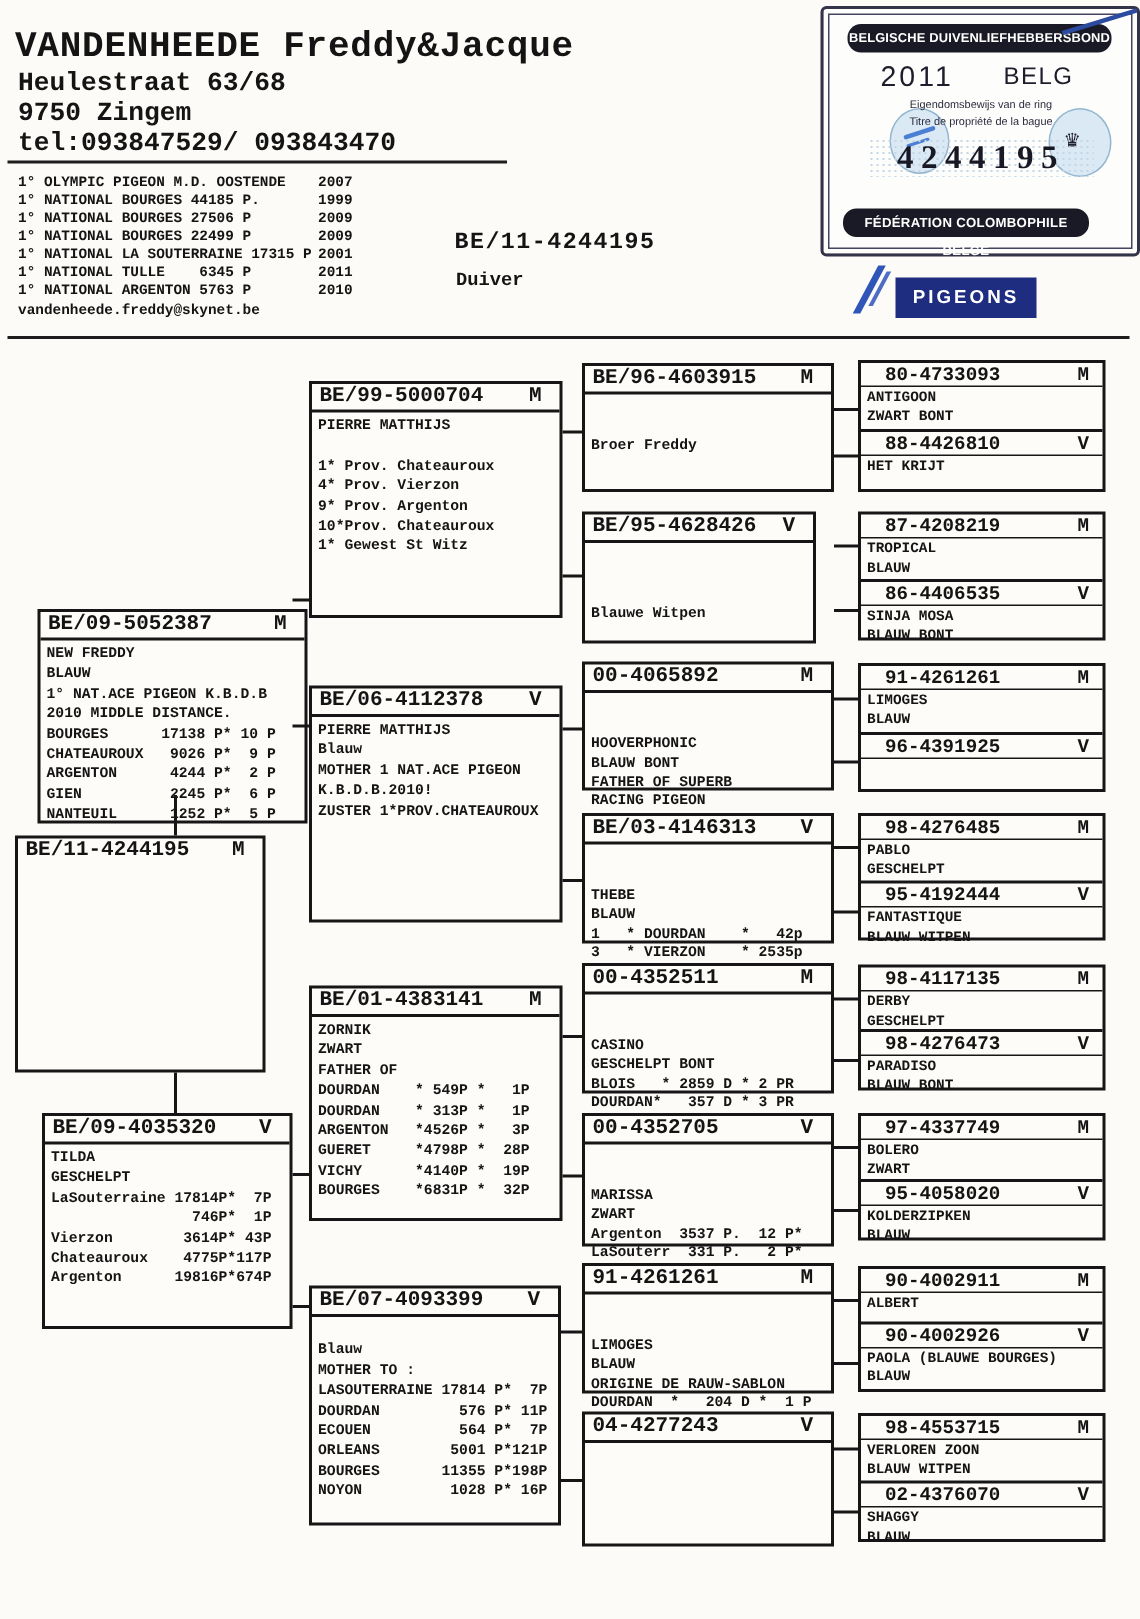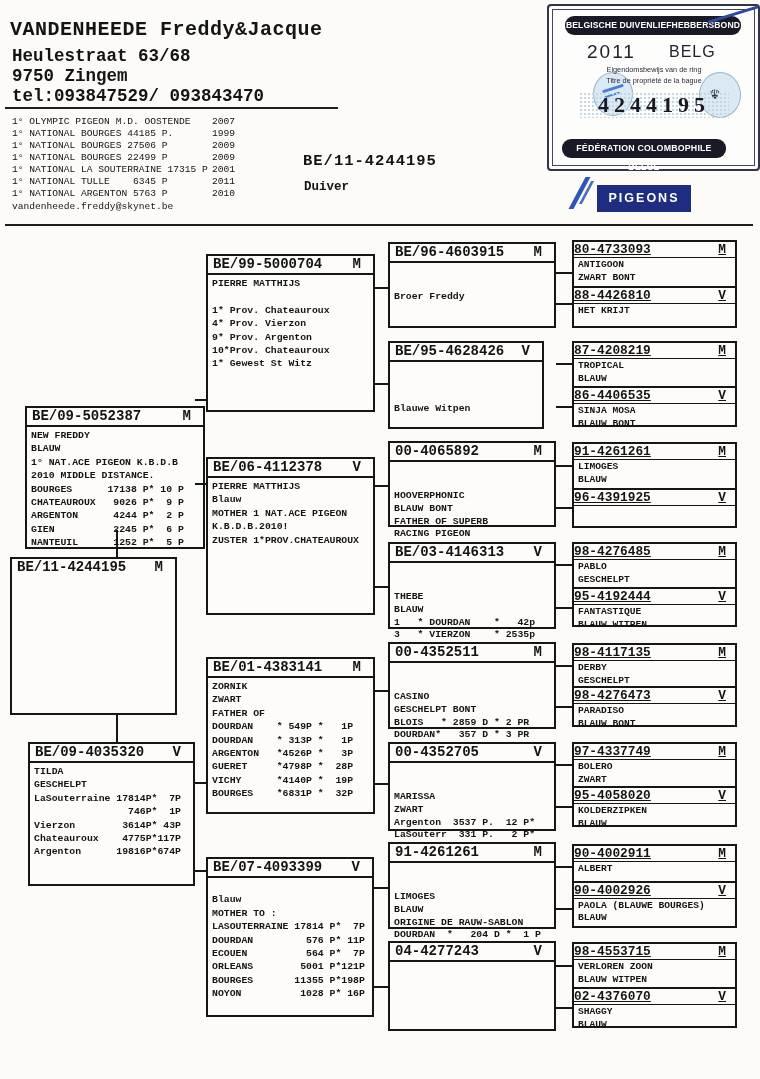--- a/index.html
+++ b/index.html
@@ -3,24 +3,24 @@
 <meta charset="utf-8">
 <style>
   html,body{margin:0;padding:0;}
   body{
     width:760px;height:1079px;position:relative;overflow:hidden;
     background:#fcfbf7;color:#141414;
     font-family:"Liberation Mono","DejaVu Sans Mono",monospace;
   }
   .abs{position:absolute;}
   
-  .owner-name{left:10px;top:18px;font-size:20px;font-weight:700;letter-spacing:.5px;white-space:pre;}
+  .owner-name{left:10px;top:18px;font-size:24px;font-weight:700;letter-spacing:.5px;white-space:pre;}
   .owner-line{left:12px;font-size:17.5px;font-weight:700;white-space:pre;}
   .rule{background:#1d1d1d;height:2px;}
-  .ach-row{left:12px;width:250px;font-size:9.6px;font-weight:400;white-space:pre;display:flex;}
+  .ach-row{left:12px;width:250px;font-size:9.6px;font-weight:700;white-space:pre;display:flex;}
   .ach-t{flex:0 0 200px;}
   .ach-y{flex:0 0 40px;}
   .center-ring{left:303px;top:152px;font-size:15.5px;font-weight:700;letter-spacing:1px;}
   .center-sex{left:304px;top:180px;font-size:12.5px;font-weight:700;}
   
   .stamp{left:547px;top:4px;width:209px;height:163px;border:2px solid #33334a;border-radius:4px;
     background:#fdfdfb;box-shadow:inset 0 0 0 3px #fdfdfb, inset 0 0 0 4px #44445e;}
   .stamp .banner{position:absolute;background:#1a1a26;color:#fff;border-radius:9px;
     font-family:"Liberation Sans",sans-serif;font-weight:700;text-align:center;}
   .banner.top{left:16px;top:10px;width:176px;height:19px;font-size:8.6px;line-height:19px;letter-spacing:.1px;}
@@ -47,21 +47,21 @@
   .pbox{position:absolute;border:2px solid #161616;background:#fdfcf8;box-sizing:border-box;}
   .bx-head{display:flex;justify-content:space-between;font-weight:700;font-size:14px;line-height:17px;
     padding:0 12px 0 5px;border-bottom:2px solid #161616;}
   .pbox.plain .bx-head{border-bottom:none;}
   .bx-body{font-weight:700;font-size:9.8px;line-height:13.4px;padding:2px 4px;white-space:pre;}
   .g3 .bx-body{line-height:12.8px;margin-top:26px;}
   .pairbox{position:absolute;left:572px;width:165px;border:2px solid #161616;background:#fdfcf8;box-sizing:border-box;display:flex;flex-direction:column;}
   .cell{position:relative;box-sizing:border-box;}
   .cell + .cell{border-top:2px solid #161616;flex:1;}
   .cell-head{display:flex;justify-content:space-between;font-weight:700;font-size:12.8px;line-height:15px;
-    padding:0 9px 0 0;border-bottom:1.5px solid #161616;text-decoration:underline;}
+    padding:0 9px 0 16px;border-bottom:1.5px solid #161616;}
   .cell-body{font-weight:700;font-size:9.6px;line-height:12.6px;padding:1px 4px;white-space:pre;}
   .ln{position:absolute;background:#161616;}
 </style>
 </head>
 <body>
 
 <div class="abs owner-name">VANDENHEEDE Freddy&amp;Jacque</div>
 <div class="abs owner-line" style="top:46px">Heulestraat 63/68</div>
 <div class="abs owner-line" style="top:66px">9750 Zingem</div>
 <div class="abs owner-line" style="top:86px">tel:093847529/ 093843470</div>

